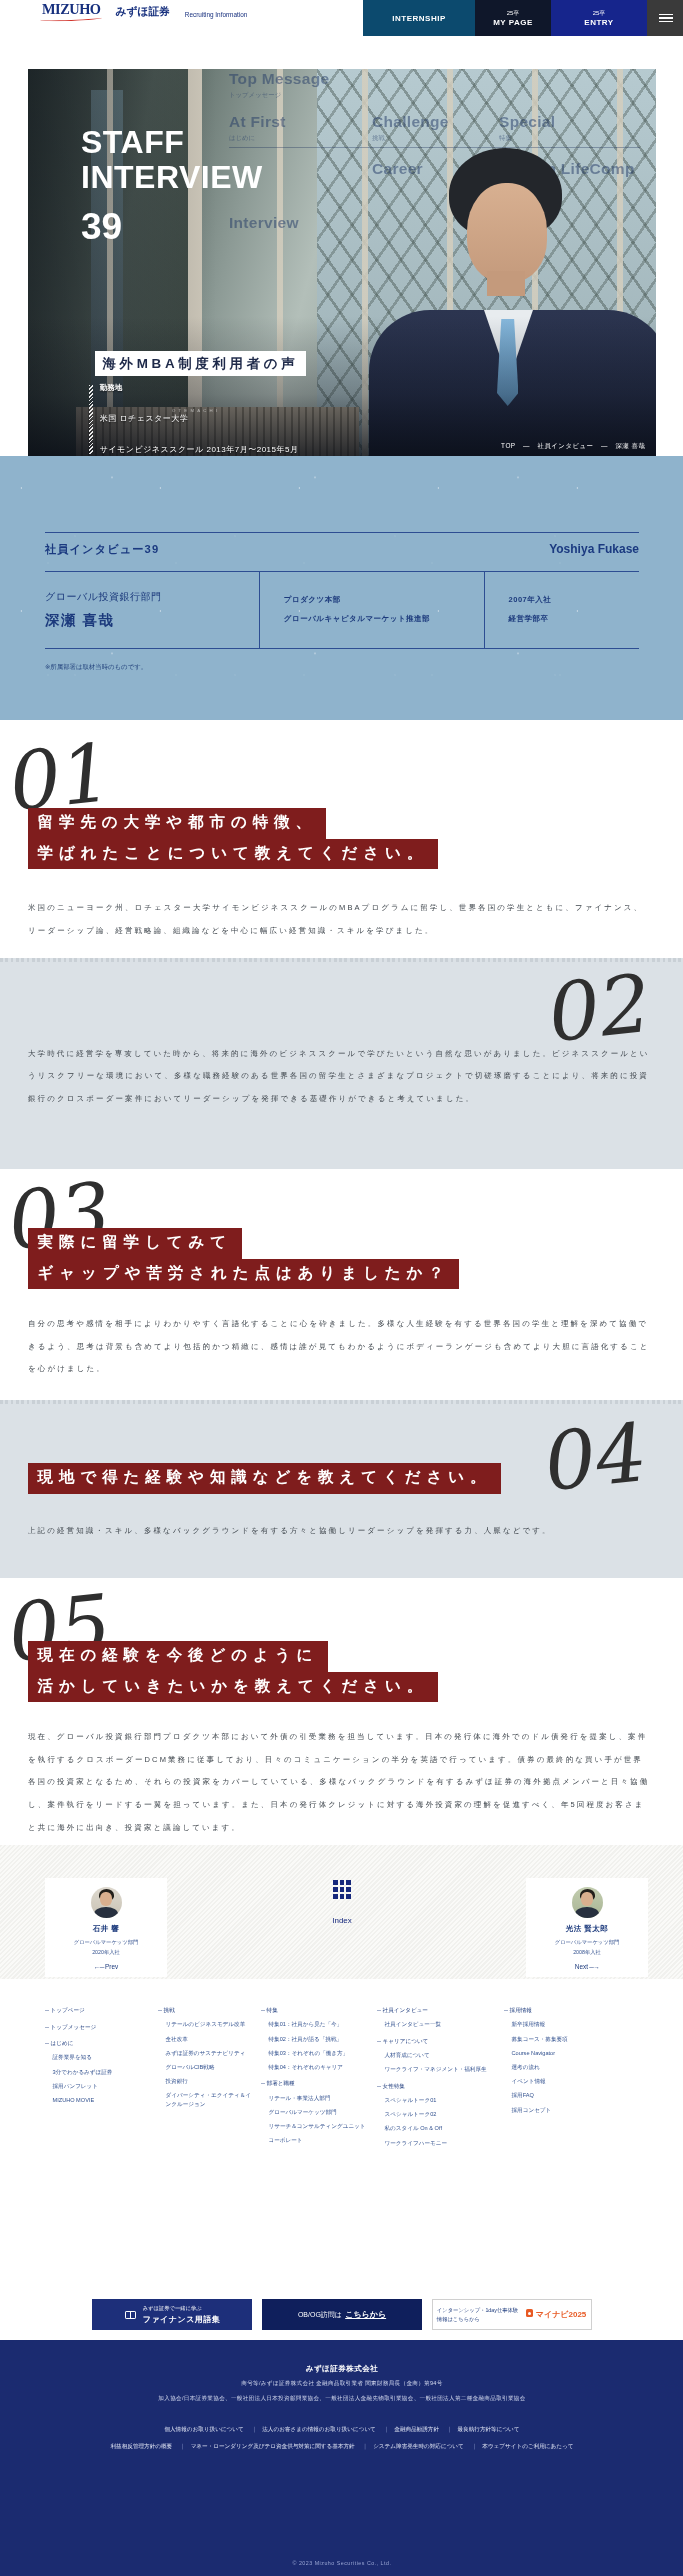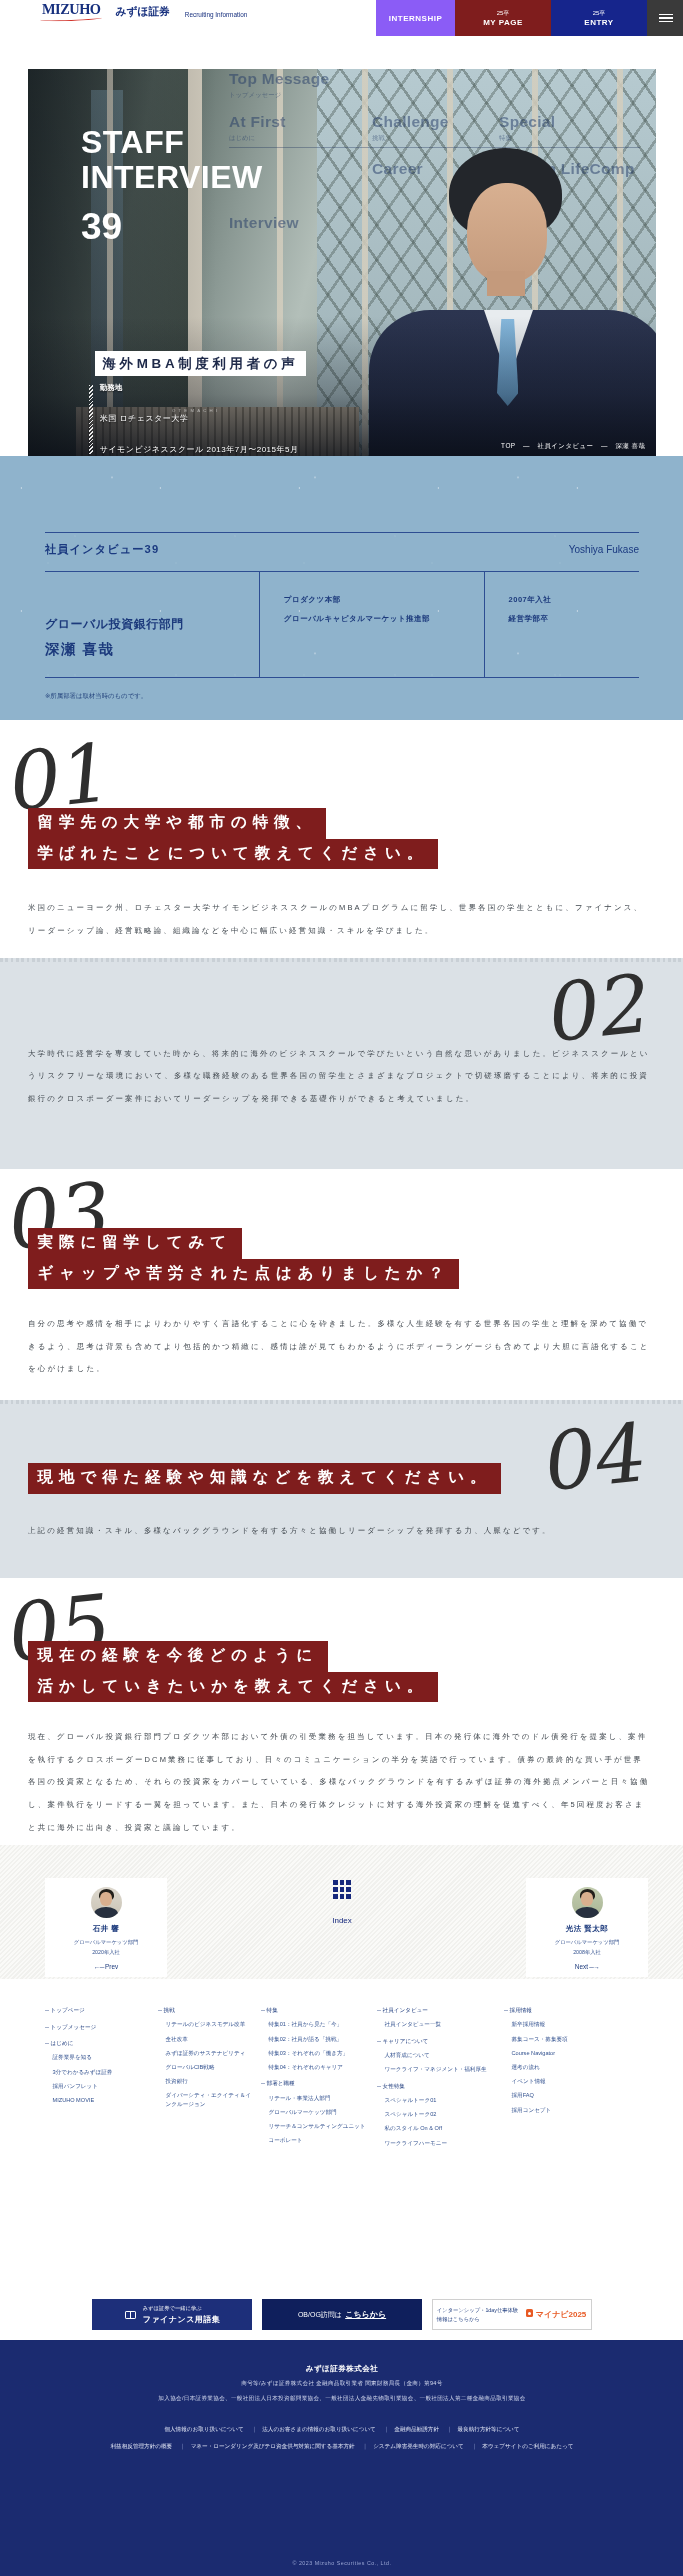--- a/index.html
+++ b/index.html
@@ -10,22 +10,22 @@
   .top-header { height:69px; background:#fff; position:relative; }
   .logo-row { position:absolute; left:42px; top:1px; display:flex; align-items:flex-end; gap:15px; cursor:pointer; }
   .logo-mizuho { font-family:"Liberation Serif","DejaVu Serif",serif; font-weight:bold; font-size:14.4px; color:#17307e; letter-spacing:-0.5px; position:relative; padding-bottom:3.2px;}
   .swoosh { position:absolute; left:-1.6px; right:-1.6px; bottom:0; height:4.8px; border-bottom:1.6px solid #d2342c; border-radius:0 0 100% 100% / 0 0 95% 95%; transform:rotate(-2deg); }
   .logo-jp { font-size:10.7px; font-weight:bold; color:#17307e; padding-bottom:2.1px;}
   .logo-sub { font-size:6.4px; color:#17307e; padding-bottom:3.2px;}
   .hdr-buttons { position:absolute; right:0; top:0; display:flex; height:36px; }
   .hbtn { display:flex; flex-direction:column; align-items:center; justify-content:center; color:#fff; cursor:pointer; }
   .hbtn .small { font-size:5.9px; line-height:1.4; }
   .hbtn .big { font-size:8px; font-weight:bold; letter-spacing:0.5px; }
-  .hbtn-internship { width:79px; background:#8b5cf6; }
-  .hbtn-mypage { width:96px; background:#7f1d1d; }
+  .hbtn-internship { width:112px; background:#0c4a6e; }
+  .hbtn-mypage { width:76px; background:#0f172a; }
   .hbtn-entry { width:96px; background:#16258c; }
   .hbtn-menu { width:37px; background:#3a3a3a; display:flex; align-items:center; justify-content:center; cursor:pointer; }
   .burger { width:14px; }
   .burger div { height:1.1px; background:#fff; margin:2.7px 0; }
 
   
   .hero { height:387px; }
   .hero-photo { position:absolute; left:28px; right:28px; top:0; bottom:0; overflow:hidden; background:linear-gradient(105deg,#3e4a47 0%,#55645f 18%,#8c9a95 34%,#b3bfb9 46%,#9aa8a3 58%,#8fa0a0 72%,#a9b8bc 100%); }
   .ph-lattice { position:absolute; left:46%; right:0; top:0; bottom:0;
     background: repeating-linear-gradient(55deg, rgba(70,85,80,.45) 0 2.7px, transparent 2.7px 20px),
@@ -68,27 +68,27 @@
   .profile-section { height:264px; background-color:#8fb3cc; padding:0 45px;
     background-image:
       radial-gradient(1.6px 1.6px at 21.4px 32px, rgba(255,255,255,.75), transparent 70%),
       radial-gradient(1.1px 1.1px at 75px 80px, rgba(255,255,255,.65), transparent 70%),
       radial-gradient(2.1px 2.1px at 112px 21.4px, rgba(255,255,255,.45), transparent 70%),
       radial-gradient(1.1px 1.1px at 48px 107px, rgba(255,255,255,.6), transparent 70%);
     background-size:139px 123px, 160px 139px, 203px 176px, 128px 112px; }
   .p-rule { margin-top:76px; border-top:0.5px solid #2d4d92; }
   .p-head { margin-top:8.5px; display:flex; justify-content:space-between; align-items:baseline; color:#1b3a80; }
   .p-head .p-label { font-size:11.2px; font-weight:bold; letter-spacing:1.1px; }
-  .p-head .p-en { font-size:10px; font-weight:normal; }
+  .p-head .p-en { font-size:12px; font-weight:bold; }
   .p-table { margin-top:14px; display:flex; border-top:0.5px solid #2d4d92; border-bottom:0.5px solid #2d4d92; color:#1c3a7c; }
   .p-col { padding:18px 0 18px 0; }
   .p-col1 { width:36%; }
   .p-col2 { width:38%; border-left:0.5px solid #2d4d92; border-right:0.5px solid #2d4d92; padding-left:24px; }
   .p-col3 { width:26%; padding-left:24px; }
-  .p-division { font-size:12px; font-weight:bold; letter-spacing:0.5px;margin-top:26px; }
+  .p-division { font-size:10px; font-weight:normal; letter-spacing:0.5px; }
   .p-name { font-size:14.4px; font-weight:bold; margin-top:7.5px; letter-spacing:1.6px; }
   .p-line { font-size:7.5px; font-weight:bold; line-height:2.6; letter-spacing:0.5px; }
   .p-note { margin-top:14px; font-size:6.4px; color:#27477f; }
 
   
   .qa-section { }
   .qa-white { background:#fff; }
   .qa-gray { background:#dbe1e6; }
   .qa-gray::before { content:""; position:absolute; left:0; right:0; top:0; height:4.3px;
     background:repeating-linear-gradient(90deg, rgba(120,130,140,.18) 0 2.7px, transparent 2.7px 5.3px); }

